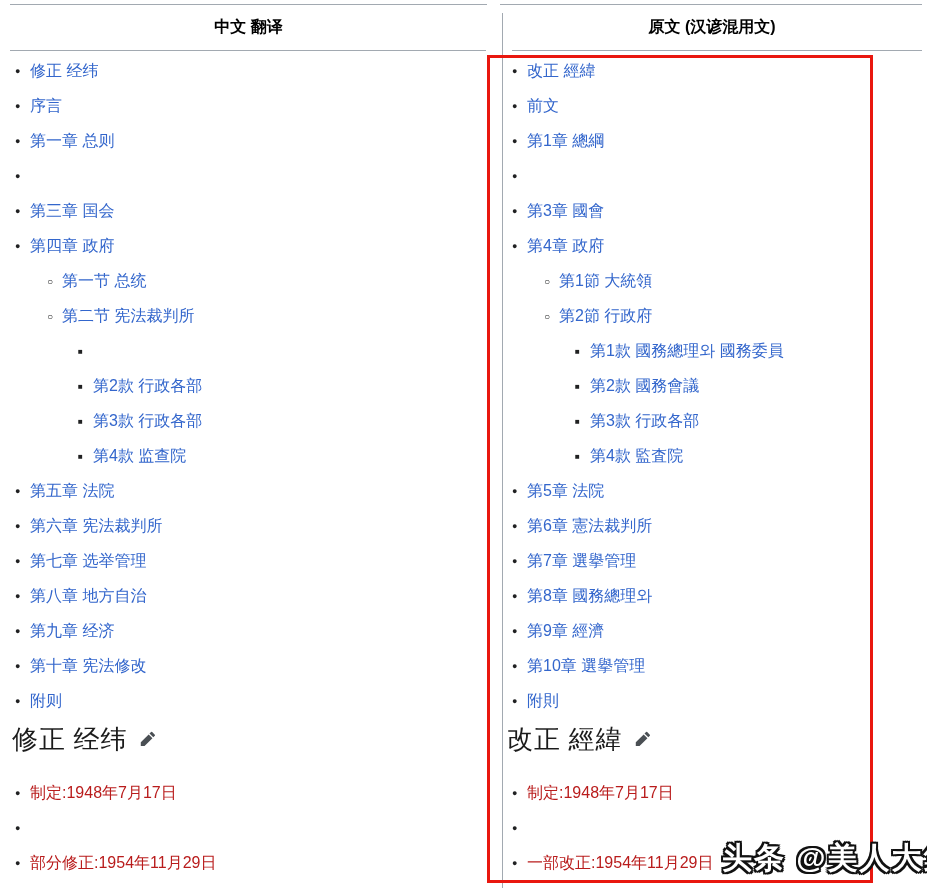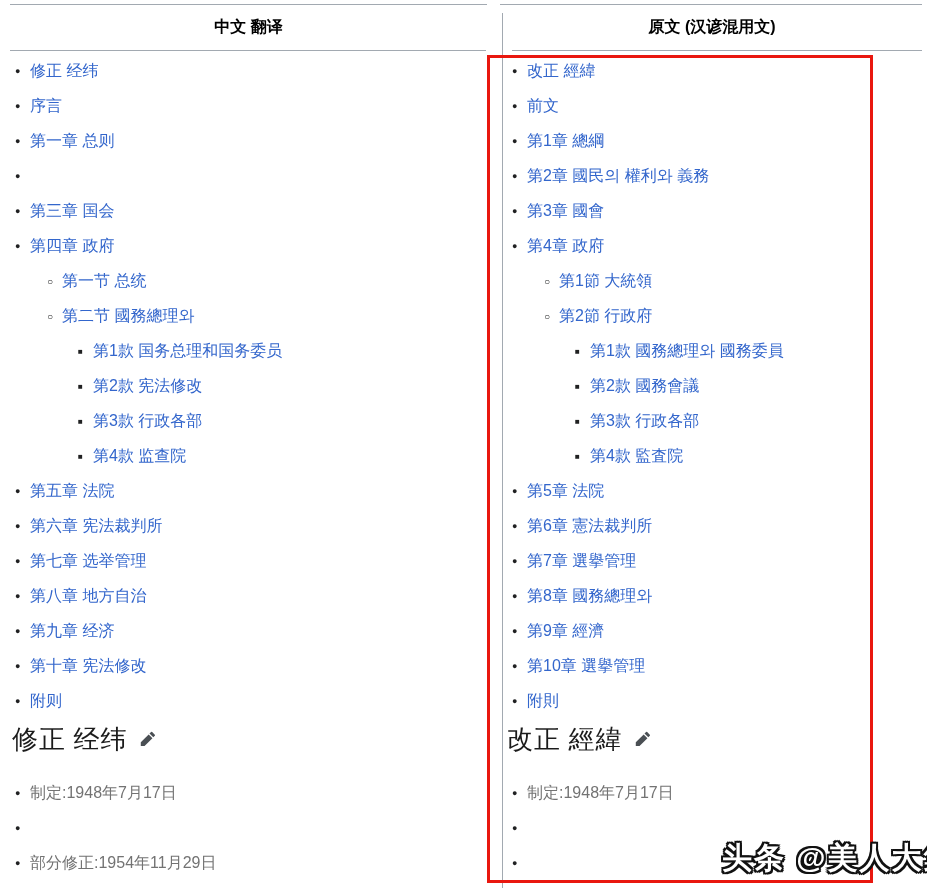--- a/index.html
+++ b/index.html
@@ -30,21 +30,21 @@
 
   .row { display:flex; align-items:center; height:20px; margin-bottom:15px; font-size:16px; white-space:nowrap; }
   .row.lvl1 { padding-left:5px; }
   .row.lvl2 { padding-left:37px; }
   .row.lvl3 { padding-left:68px; }
   .marker { display:inline-block; width:15px; flex:0 0 15px; color:#202122; }
   .marker.m1 { font-size:9px; }
   .marker.m2 { font-size:10px; }
   .marker.m3 { font-size:8px; }
   .itext.link { color:#3366cc; text-decoration:none; cursor:pointer; }
-  .itext.plain { color:#737373; }
+  .itext.plain { color:#b91c1c; }
 
   .section-heading { position:absolute; top:725px; display:flex; align-items:center; gap:12px; }
   .section-heading.left  { left:12px; }
   .section-heading.right { left:507px; }
   .section-heading .htext {
     font-family:"Liberation Serif","DejaVu Serif",serif;
     font-size:26px; color:#1b1b1b; line-height:30px; letter-spacing:1px;
   }
   .pencil { width:19px; height:19px; cursor:pointer; }
 
@@ -98,29 +98,28 @@
       <div class="row lvl1">
         <span class="marker m1">●</span>
         <a class="itext link" href="#">第四章 政府</a>
       </div>
       <div class="row lvl2">
         <span class="marker m2">○</span>
         <a class="itext link" href="#">第一节 总统</a>
       </div>
       <div class="row lvl2">
         <span class="marker m2">○</span>
-        <a class="itext link" href="#">第二节 國務總理와</a>
-      </div>
-      <div class="row lvl3">
-        <span class="marker m3">■</span>
-        <a class="itext link" href="#">第1款 国务总理和国务委员</a>
-      </div>
-      <div class="row lvl3">
-        <span class="marker m3">■</span>
-        <a class="itext link" href="#">第2款 宪法修改</a>
+        <a class="itext link" href="#">第二节 宪法裁判所</a>
+      </div>
+      <div class="row lvl3">
+        <span class="marker m3">■</span>
+      </div>
+      <div class="row lvl3">
+        <span class="marker m3">■</span>
+        <a class="itext link" href="#">第2款 行政各部</a>
       </div>
       <div class="row lvl3">
         <span class="marker m3">■</span>
         <a class="itext link" href="#">第3款 行政各部</a>
       </div>
       <div class="row lvl3">
         <span class="marker m3">■</span>
         <a class="itext link" href="#">第4款 监查院</a>
       </div>
       <div class="row lvl1">
@@ -161,21 +160,20 @@
       <div class="row lvl1">
         <span class="marker m1">●</span>
         <a class="itext link" href="#">前文</a>
       </div>
       <div class="row lvl1">
         <span class="marker m1">●</span>
         <a class="itext link" href="#">第1章 總綱</a>
       </div>
       <div class="row lvl1">
         <span class="marker m1">●</span>
-        <a class="itext link" href="#">第2章 國民의 權利와 義務</a>
       </div>
       <div class="row lvl1">
         <span class="marker m1">●</span>
         <a class="itext link" href="#">第3章 國會</a>
       </div>
       <div class="row lvl1">
         <span class="marker m1">●</span>
         <a class="itext link" href="#">第4章 政府</a>
       </div>
       <div class="row lvl2">
@@ -263,18 +261,19 @@
   <div class="history right">
       <div class="row lvl1">
         <span class="marker m1">●</span>
         <span class="itext plain">制定:1948年7月17日</span>
       </div>
       <div class="row lvl1">
         <span class="marker m1">●</span>
       </div>
       <div class="row lvl1">
         <span class="marker m1">●</span>
+        <span class="itext plain">一部改正:1954年11月29日</span>
       </div>
     </div>
 
   <div class="watermark">头条 @美人大集</div>
 
 </div>
 
 </body></html>

